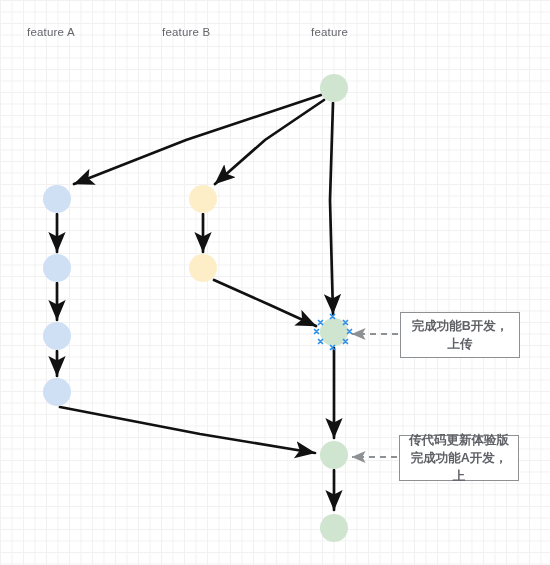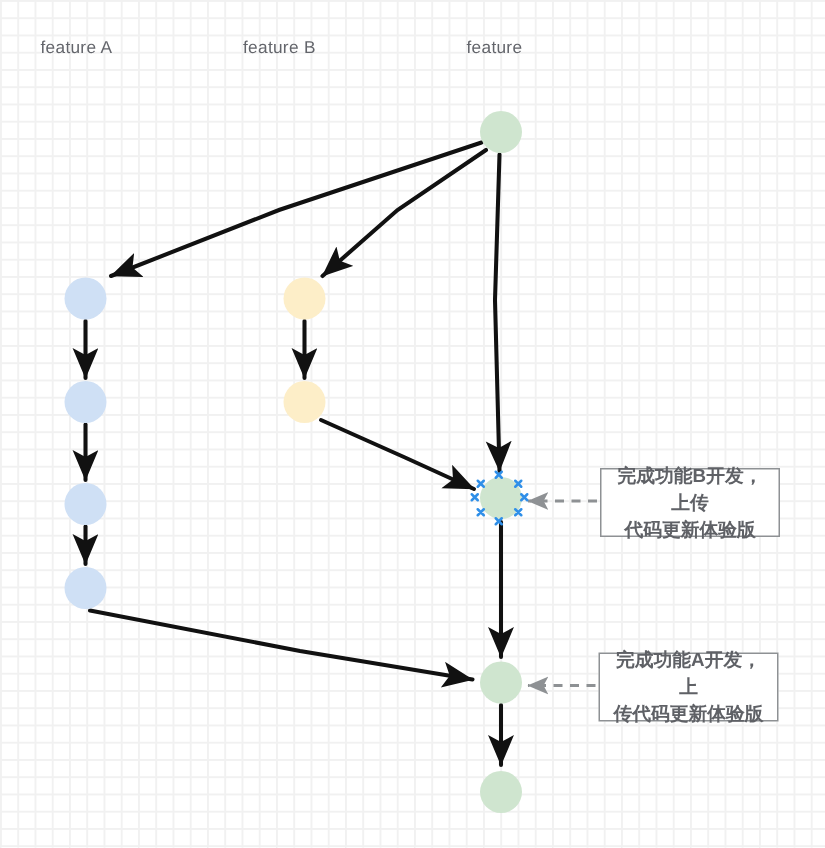--- a/index.html
+++ b/index.html
@@ -132,24 +132,23 @@
         </g>
       <g>
           <path d="M318.5,320.5 l4,4 M322.5,320.5 l-4,4"></path>
         </g>
     </g>
   </svg>
 
   <div class="note" style="left:400px;top:312px;width:120px;height:46px;">
     <div>
       <div>完成功能B开发，上传</div>
-      <div>代码更新体验版</div>
     </div>
   </div>
 
   <div class="note" style="left:399px;top:435px;width:120px;height:46px;">
     <div>
+      <div>传代码更新体验版</div>
       <div>完成功能A开发，上</div>
-      <div>传代码更新体验版</div>
     </div>
   </div>
 
 </div>
 
 </body></html>

